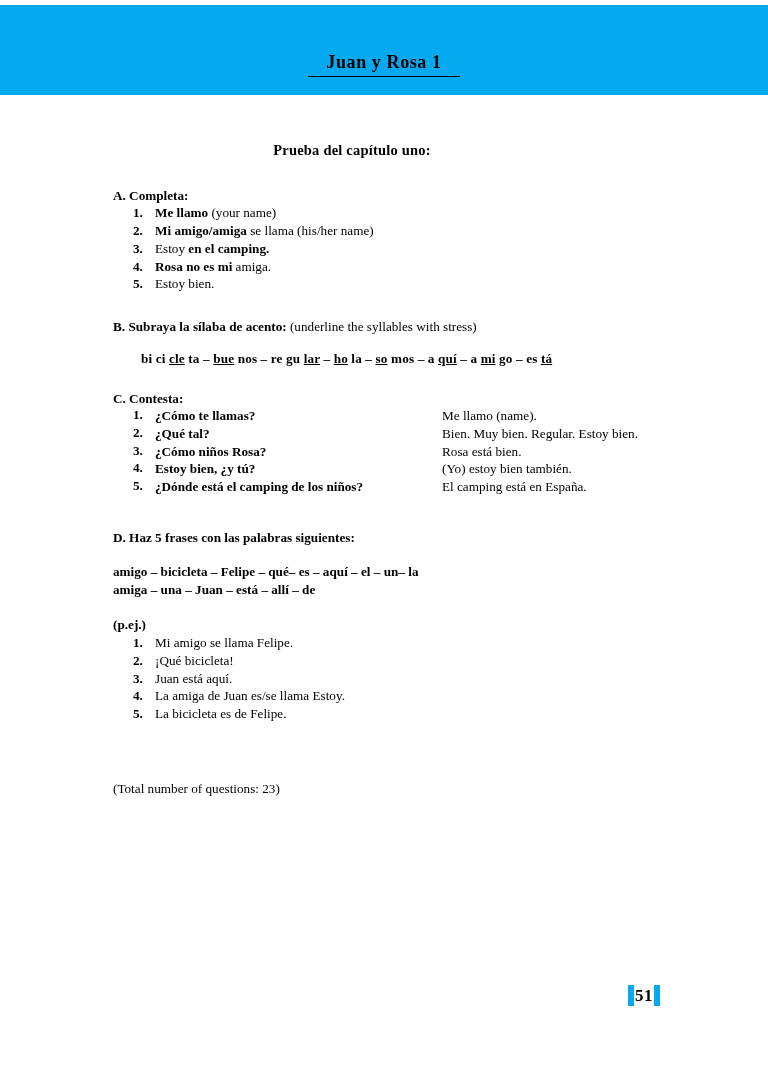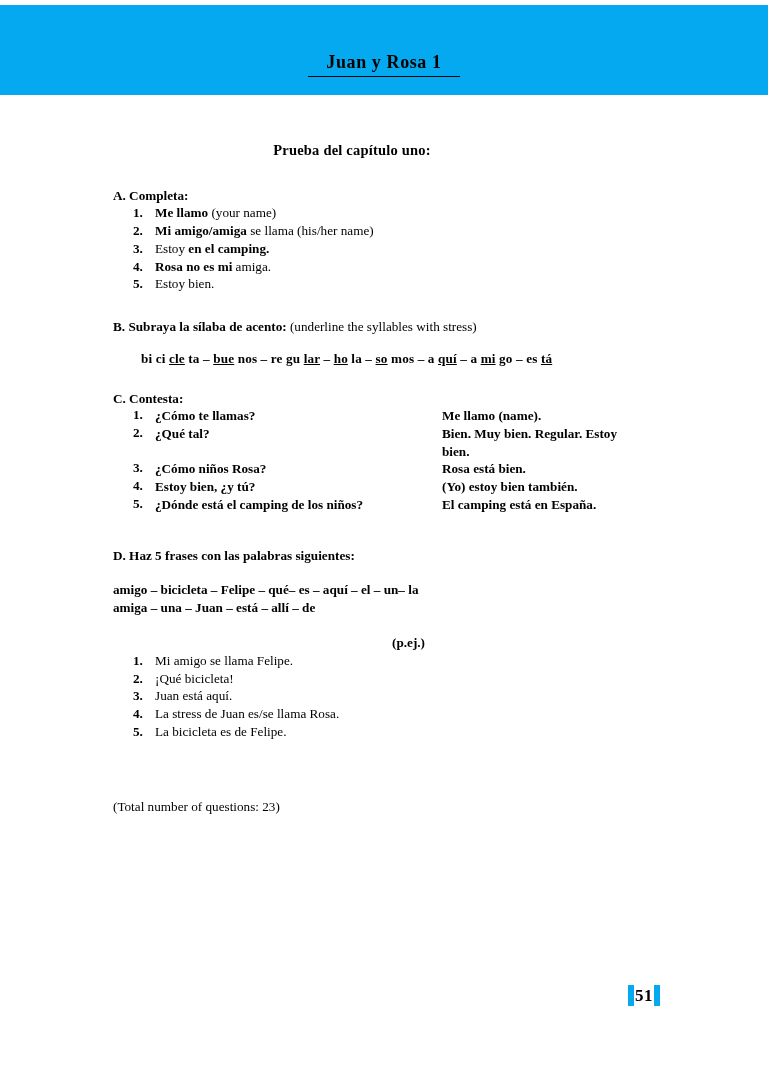--- a/index.html
+++ b/index.html
@@ -133,38 +133,37 @@
     top: 0;
     font-size: 13.2px;
     font-weight: bold;
     line-height: 1.345;
     white-space: nowrap;
   }
   .qa-row .answer {
     margin-left: 309px;
     width: 200px;
     font-size: 13.2px;
-    font-weight: bold;
+    font-weight: normal;
     line-height: 1.345;
   }
 
   
   .wordbank {
     margin-left: 113px;
     font-size: 13.2px;
     font-weight: bold;
     line-height: 1.36;
     white-space: nowrap;
   }
   .pej {
     margin-left: 113px;
     font-size: 13.2px;
     font-weight: bold;
     line-height: 1.35;
-    text-align: center;
   }
 
   .total-line {
     margin-left: 113px;
     font-size: 13.2px;
     font-weight: normal;
   }
 
   
   .footer {
@@ -259,21 +258,21 @@
     <div class="section-heading">D. Haz 5 frases con las palabras siguientes:</div>
     <div class="wordbank" style="margin-top:17px;">
       <div>amigo – bicicleta – Felipe – qué– es – aquí – el – un– la</div>
       <div>amiga – una – Juan – está – allí – de</div>
     </div>
     <div class="pej" style="margin-top:17px;">(p.ej.)</div>
     <ol class="num-list" id="list-d">
         <li><span class="num">1.</span><span><span class="r">Mi amigo se llama Felipe.</span></span></li>
         <li><span class="num">2.</span><span><span class="r">¡Qué bicicleta!</span></span></li>
         <li><span class="num">3.</span><span><span class="r">Juan está aquí.</span></span></li>
-        <li><span class="num">4.</span><span><span class="r">La stress de Juan es/se llama Rosa.</span></span></li>
+        <li><span class="num">4.</span><span><span class="r">La amiga de Juan es/se llama Estoy.</span></span></li>
         <li><span class="num">5.</span><span><span class="r">La bicicleta es de Felipe.</span></span></li>
       </ol>
   </div>
 
   <div class="total-line" style="margin-top:58px;">(Total number of questions: 23)</div>
 
 </div>
 
 <div class="footer">
   <div class="page-number-group">

